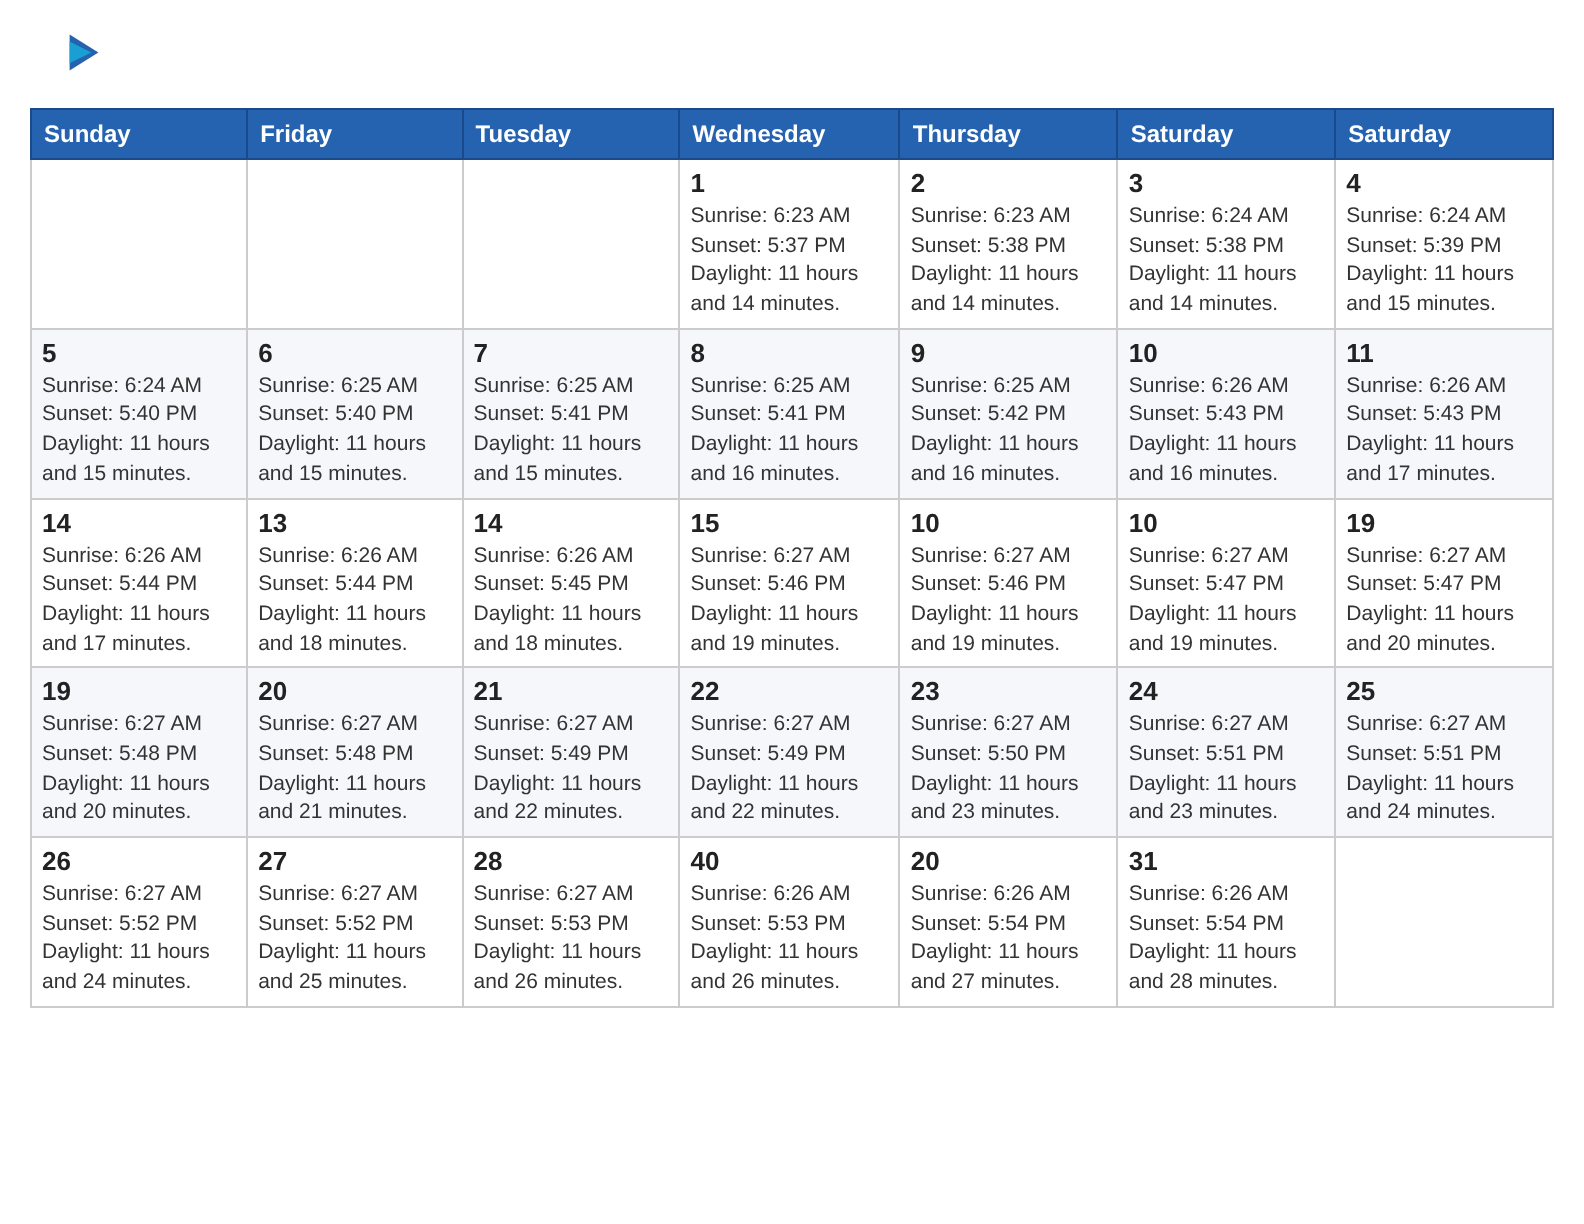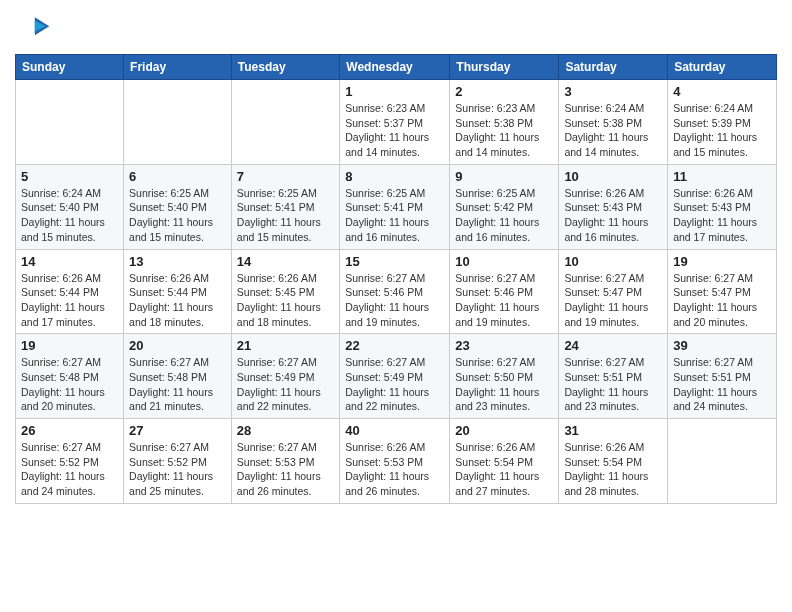--- a/index.html
+++ b/index.html
@@ -273,21 +273,21 @@
 Sunset: 5:50 PM
 Daylight: 11 hours and 23 minutes.</div>
           </td>
           <td>
             <div class="day-num">24</div>
             <div class="day-info" style="white-space: pre-line;">Sunrise: 6:27 AM
 Sunset: 5:51 PM
 Daylight: 11 hours and 23 minutes.</div>
           </td>
           <td>
-            <div class="day-num">39</div>
+            <div class="day-num">25</div>
             <div class="day-info" style="white-space: pre-line;">Sunrise: 6:27 AM
 Sunset: 5:51 PM
 Daylight: 11 hours and 24 minutes.</div>
           </td>
         </tr>
         <tr>
           <td>
             <div class="day-num">26</div>
             <div class="day-info" style="white-space: pre-line;">Sunrise: 6:27 AM
 Sunset: 5:52 PM

